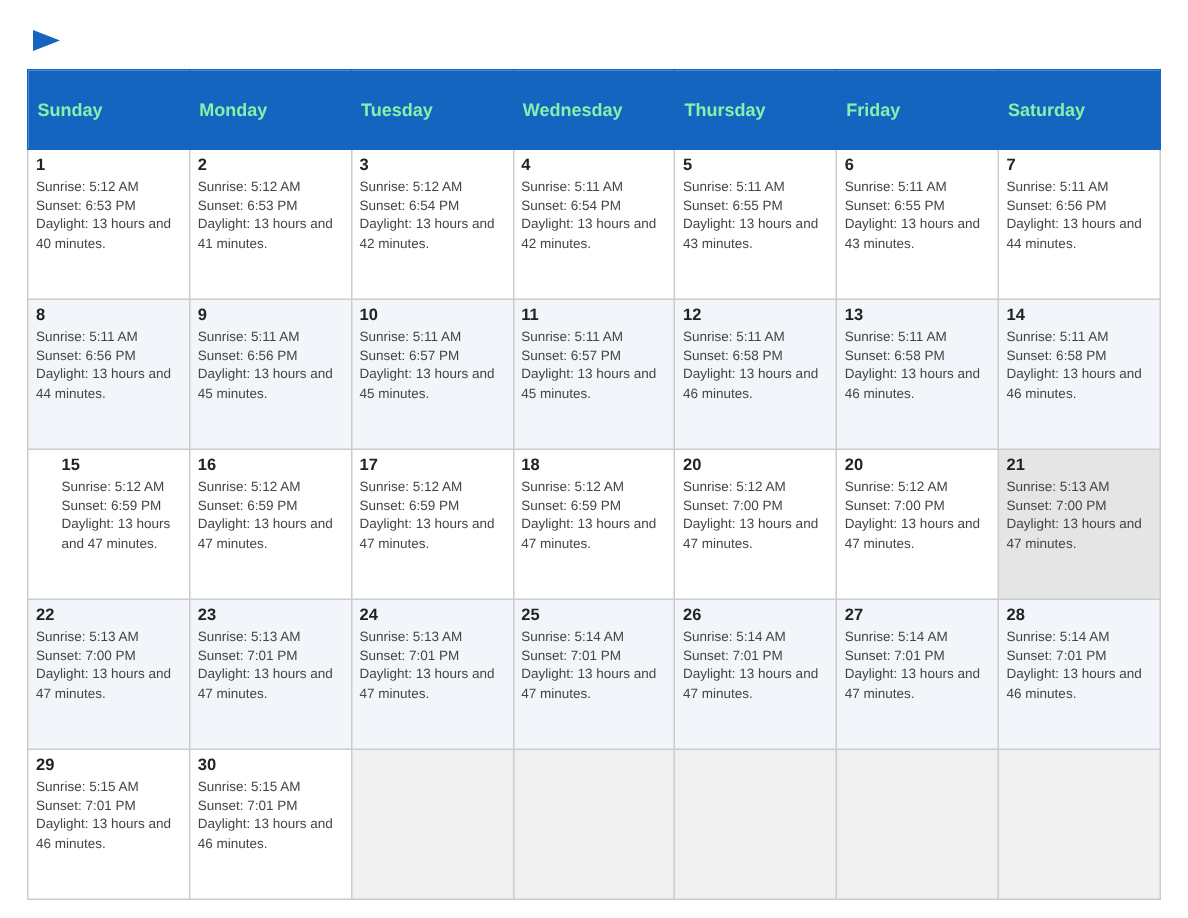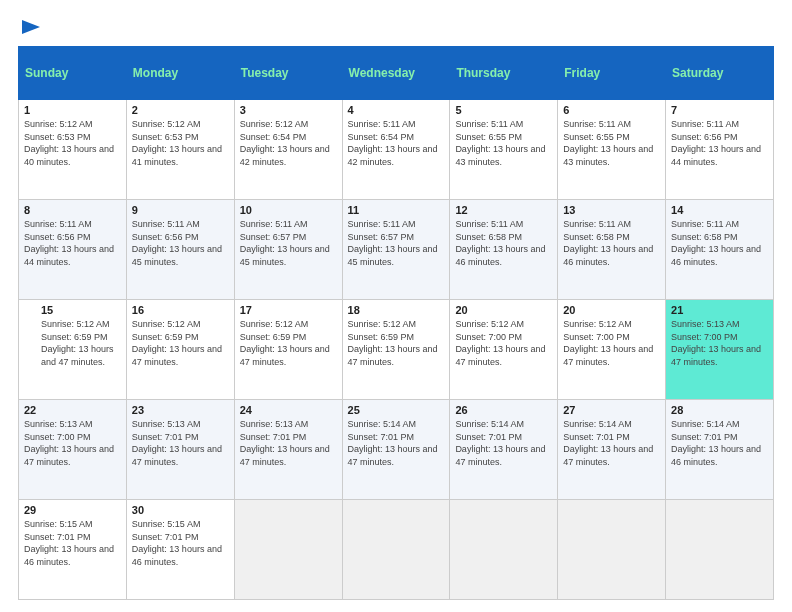--- a/index.html
+++ b/index.html
@@ -157,21 +157,21 @@
           <td style="background: rgb(242, 245, 250);"><span class="day-num">13</span><span class="day-info">Sunrise: 5:11 AM<br>Sunset: 6:58 PM<br>Daylight: 13 hours and 46 minutes.</span></td>
           <td style="background: rgb(242, 245, 250);"><span class="day-num">14</span><span class="day-info">Sunrise: 5:11 AM<br>Sunset: 6:58 PM<br>Daylight: 13 hours and 46 minutes.</span></td>
         </tr>
         <tr>
           <td style="background: rgb(255, 255, 255); padding-left: 22px;"><span class="day-num">15</span><span class="day-info">Sunrise: 5:12 AM<br>Sunset: 6:59 PM<br>Daylight: 13 hours and 47 minutes.</span></td>
           <td style="background: rgb(255, 255, 255);"><span class="day-num">16</span><span class="day-info">Sunrise: 5:12 AM<br>Sunset: 6:59 PM<br>Daylight: 13 hours and 47 minutes.</span></td>
           <td style="background: rgb(255, 255, 255); margin-top: 28px;"><span class="day-num">17</span><span class="day-info">Sunrise: 5:12 AM<br>Sunset: 6:59 PM<br>Daylight: 13 hours and 47 minutes.</span></td>
           <td style="background: rgb(255, 255, 255);"><span class="day-num">18</span><span class="day-info">Sunrise: 5:12 AM<br>Sunset: 6:59 PM<br>Daylight: 13 hours and 47 minutes.</span></td>
           <td style="background: rgb(255, 255, 255);"><span class="day-num">20</span><span class="day-info">Sunrise: 5:12 AM<br>Sunset: 7:00 PM<br>Daylight: 13 hours and 47 minutes.</span></td>
           <td style="background: rgb(255, 255, 255);"><span class="day-num">20</span><span class="day-info">Sunrise: 5:12 AM<br>Sunset: 7:00 PM<br>Daylight: 13 hours and 47 minutes.</span></td>
-          <td style="background: #5eead4;"><span class="day-num">21</span><span class="day-info">Sunrise: 5:13 AM<br>Sunset: 7:00 PM<br>Daylight: 13 hours and 47 minutes.</span></td>
+          <td style="background: #e5e5e5;"><span class="day-num">21</span><span class="day-info">Sunrise: 5:13 AM<br>Sunset: 7:00 PM<br>Daylight: 13 hours and 47 minutes.</span></td>
         </tr>
         <tr>
           <td style="background: rgb(242, 245, 250);"><span class="day-num">22</span><span class="day-info">Sunrise: 5:13 AM<br>Sunset: 7:00 PM<br>Daylight: 13 hours and 47 minutes.</span></td>
           <td style="background: rgb(242, 245, 250); margin-top: 20px;"><span class="day-num">23</span><span class="day-info">Sunrise: 5:13 AM<br>Sunset: 7:01 PM<br>Daylight: 13 hours and 47 minutes.</span></td>
           <td style="background: rgb(242, 245, 250);"><span class="day-num">24</span><span class="day-info">Sunrise: 5:13 AM<br>Sunset: 7:01 PM<br>Daylight: 13 hours and 47 minutes.</span></td>
           <td style="background: rgb(242, 245, 250);"><span class="day-num">25</span><span class="day-info">Sunrise: 5:14 AM<br>Sunset: 7:01 PM<br>Daylight: 13 hours and 47 minutes.</span></td>
           <td style="background: rgb(242, 245, 250);"><span class="day-num">26</span><span class="day-info">Sunrise: 5:14 AM<br>Sunset: 7:01 PM<br>Daylight: 13 hours and 47 minutes.</span></td>
           <td style="background: rgb(242, 245, 250);"><span class="day-num">27</span><span class="day-info">Sunrise: 5:14 AM<br>Sunset: 7:01 PM<br>Daylight: 13 hours and 47 minutes.</span></td>
           <td style="background: rgb(242, 245, 250);"><span class="day-num">28</span><span class="day-info">Sunrise: 5:14 AM<br>Sunset: 7:01 PM<br>Daylight: 13 hours and 46 minutes.</span></td>
         </tr>

